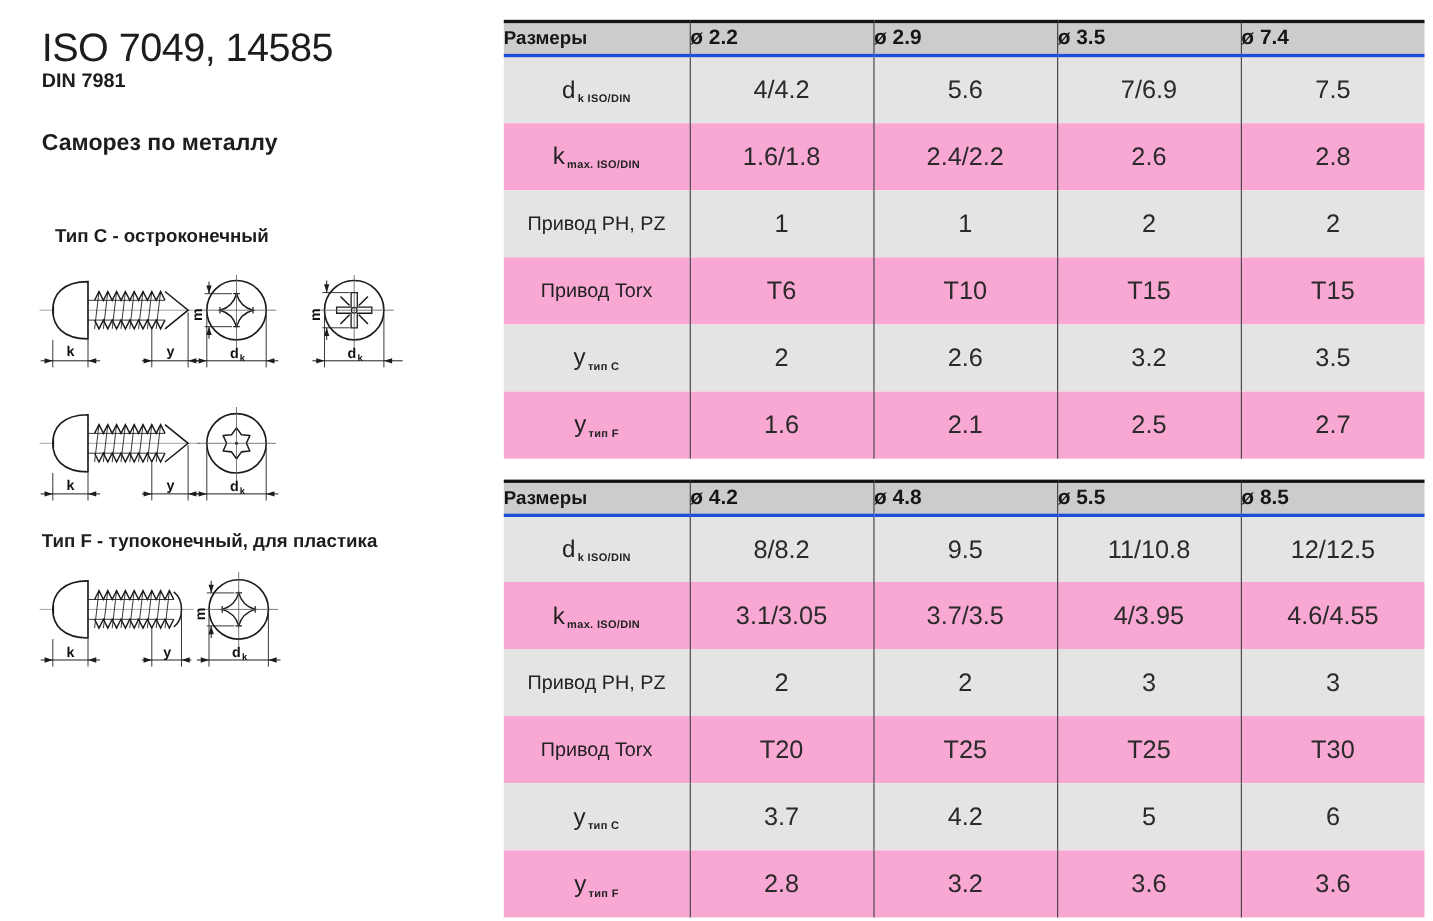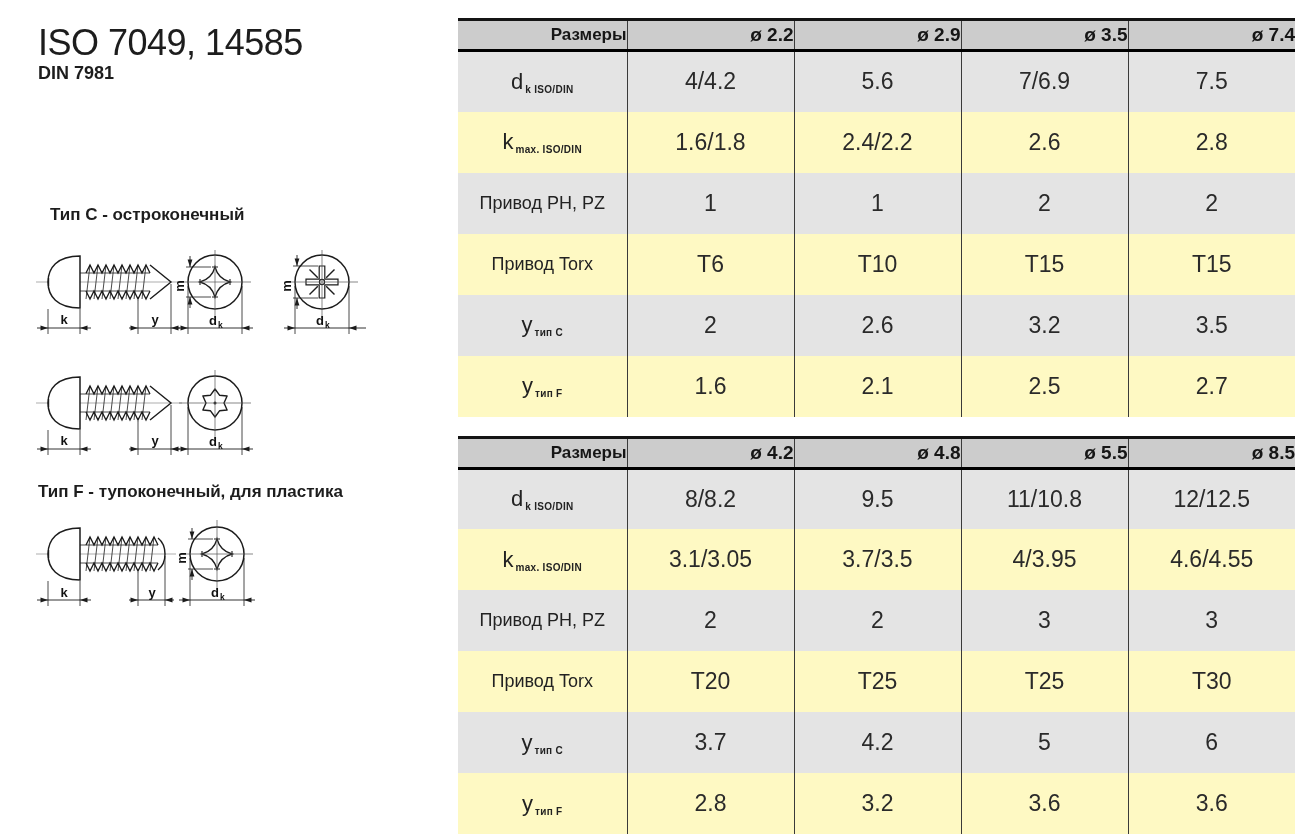--- a/index.html
+++ b/index.html
@@ -33,58 +33,58 @@
     border-collapse: collapse;
     width: 837px;
     table-layout: fixed;
   }
   table.size-table.t1 { margin-top: 18px; }
   table.size-table.t2 { margin-top: 19px; }
   .size-table col.c0 { width: 169px; }
   .size-table th {
     background: #cccccc;
     border-top: 3px solid #141414;
-    border-bottom: 3px solid #000000;
+    border-bottom: 3px solid #1d4ed8;
     height: 31px;
     font-size: 17px;
     font-weight: bold;
-    text-align: right;
+    text-align: left;
     padding: 0;
     color: #161616;
   }
   .size-table th.diam { font-size: 19px; margin-left: 44px; }
   .size-table td {
     height: 61px;
     text-align: center;
     vertical-align: middle;
     padding: 0;
     font-size: 23px;
     color: #2a2a2a;
-    background: #fef9c3;
+    background: #f9a8d4;
   }
   .size-table tr.striped td { background: #e4e4e4; }
   .size-table th + th, .size-table td + td { border-left: 1.5px solid #3a3a3a; }
   .size-table td.row-label { font-size: 18px; color: #222; }
   .size-table td.row-label .lab-sym { font-size: 22px; }
   .size-table td.row-label sub {
     font-size: 10px;
     font-weight: bold;
     vertical-align: baseline;
     position: relative; top: 4px;
     margin-left: 2px;
     letter-spacing: 0.3px;
   }
 </style>
 </head>
 <body>
 
 <div class="abs page-title">ISO 7049, 14585</div>
 <div class="abs page-sub">DIN 7981</div>
 <div class="abs page-desc">
-  <br>
+  <span>Саморез по металлу</span><br>
 </div>
 <div class="abs type-heading type-c-pos">Тип C - остроконечный</div>
 <div class="abs type-heading type-f-pos">Тип F - тупоконечный, для пластика</div>
 
 <svg width="0" height="0" style="position:absolute" aria-hidden="true">
   <defs>
 
     <g id="g-screw-pointed">
       <line x1="-6" y1="0" x2="140" y2="0" stroke="#8a8a8a" stroke-width="0.7"></line>
       <path d="M38,-26 C15,-26 6,-14 6,0 C6,14 15,26 38,26 Z" fill="#fff" stroke="#1c1c1c" stroke-width="1.5"></path>

